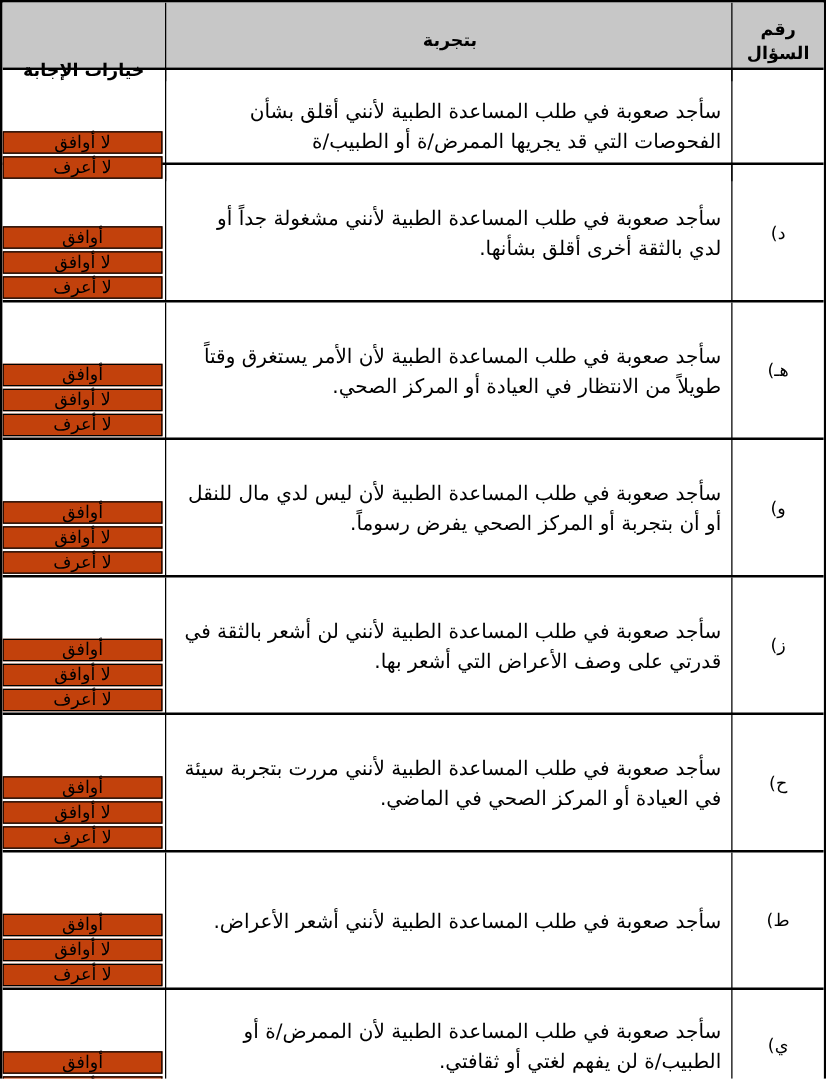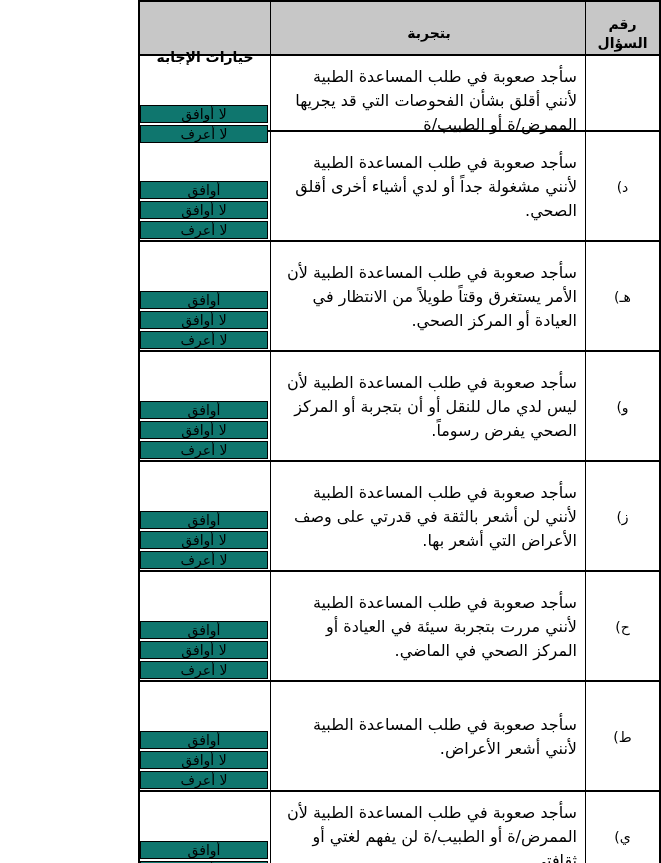--- a/index.html
+++ b/index.html
@@ -3,21 +3,21 @@
 <meta charset="utf-8">
 <style>
   html, body {
     margin: 0;
     padding: 0;
     background: #ffffff;
     font-family: "DejaVu Sans", sans-serif;
     color: #000000;
   }
   .page {
-    width: 523px;
+    width: 661px;
     height: 863px;
     box-sizing: border-box;
     border: 2px solid #000000;
     border-bottom: none;
     overflow: hidden;
     background: #ffffff;
     direction: rtl;
   }
   .row {
     display: grid;
@@ -55,21 +55,21 @@
     padding: 2px 2px 2px 0;
     margin-top: 47px;
   }
   .opt-box {
     flex: 1;
     border: 1px solid #000000;
     display: flex;
     align-items: center;
     justify-content: center;
     font-size: 14px;
-    background: #0f766e;
+    background: #c2410c;
   }
   .header-cell {
     display: flex;
     align-items: center;
     justify-content: center;
     font-weight: bold;
     font-size: 14px;
     text-align: center;
   }
   .header-cell.cell-options { padding: 0; }
@@ -113,21 +113,21 @@
             <span>لا أعرف</span>
           </div>
         </div>
   </div>
 
   <div class="row block-row h3">
     <div class="cell cell-number">
       <span>د)</span>
     </div>
     <div class="cell cell-question">
-      <span>سأجد صعوبة في طلب المساعدة الطبية لأنني مشغولة جداً أو لدي أشياء أخرى أقلق الصحي.</span>
+      <span>سأجد صعوبة في طلب المساعدة الطبية لأنني مشغولة جداً أو لدي بالثقة أخرى أقلق بشأنها.</span>
     </div>
     <div class="cell cell-options">
           <div class="opt-box">
             <span>أوافق</span>
           </div>
           <div class="opt-box">
             <span>لا أوافق</span>
           </div>
           <div class="opt-box">
             <span>لا أعرف</span>

